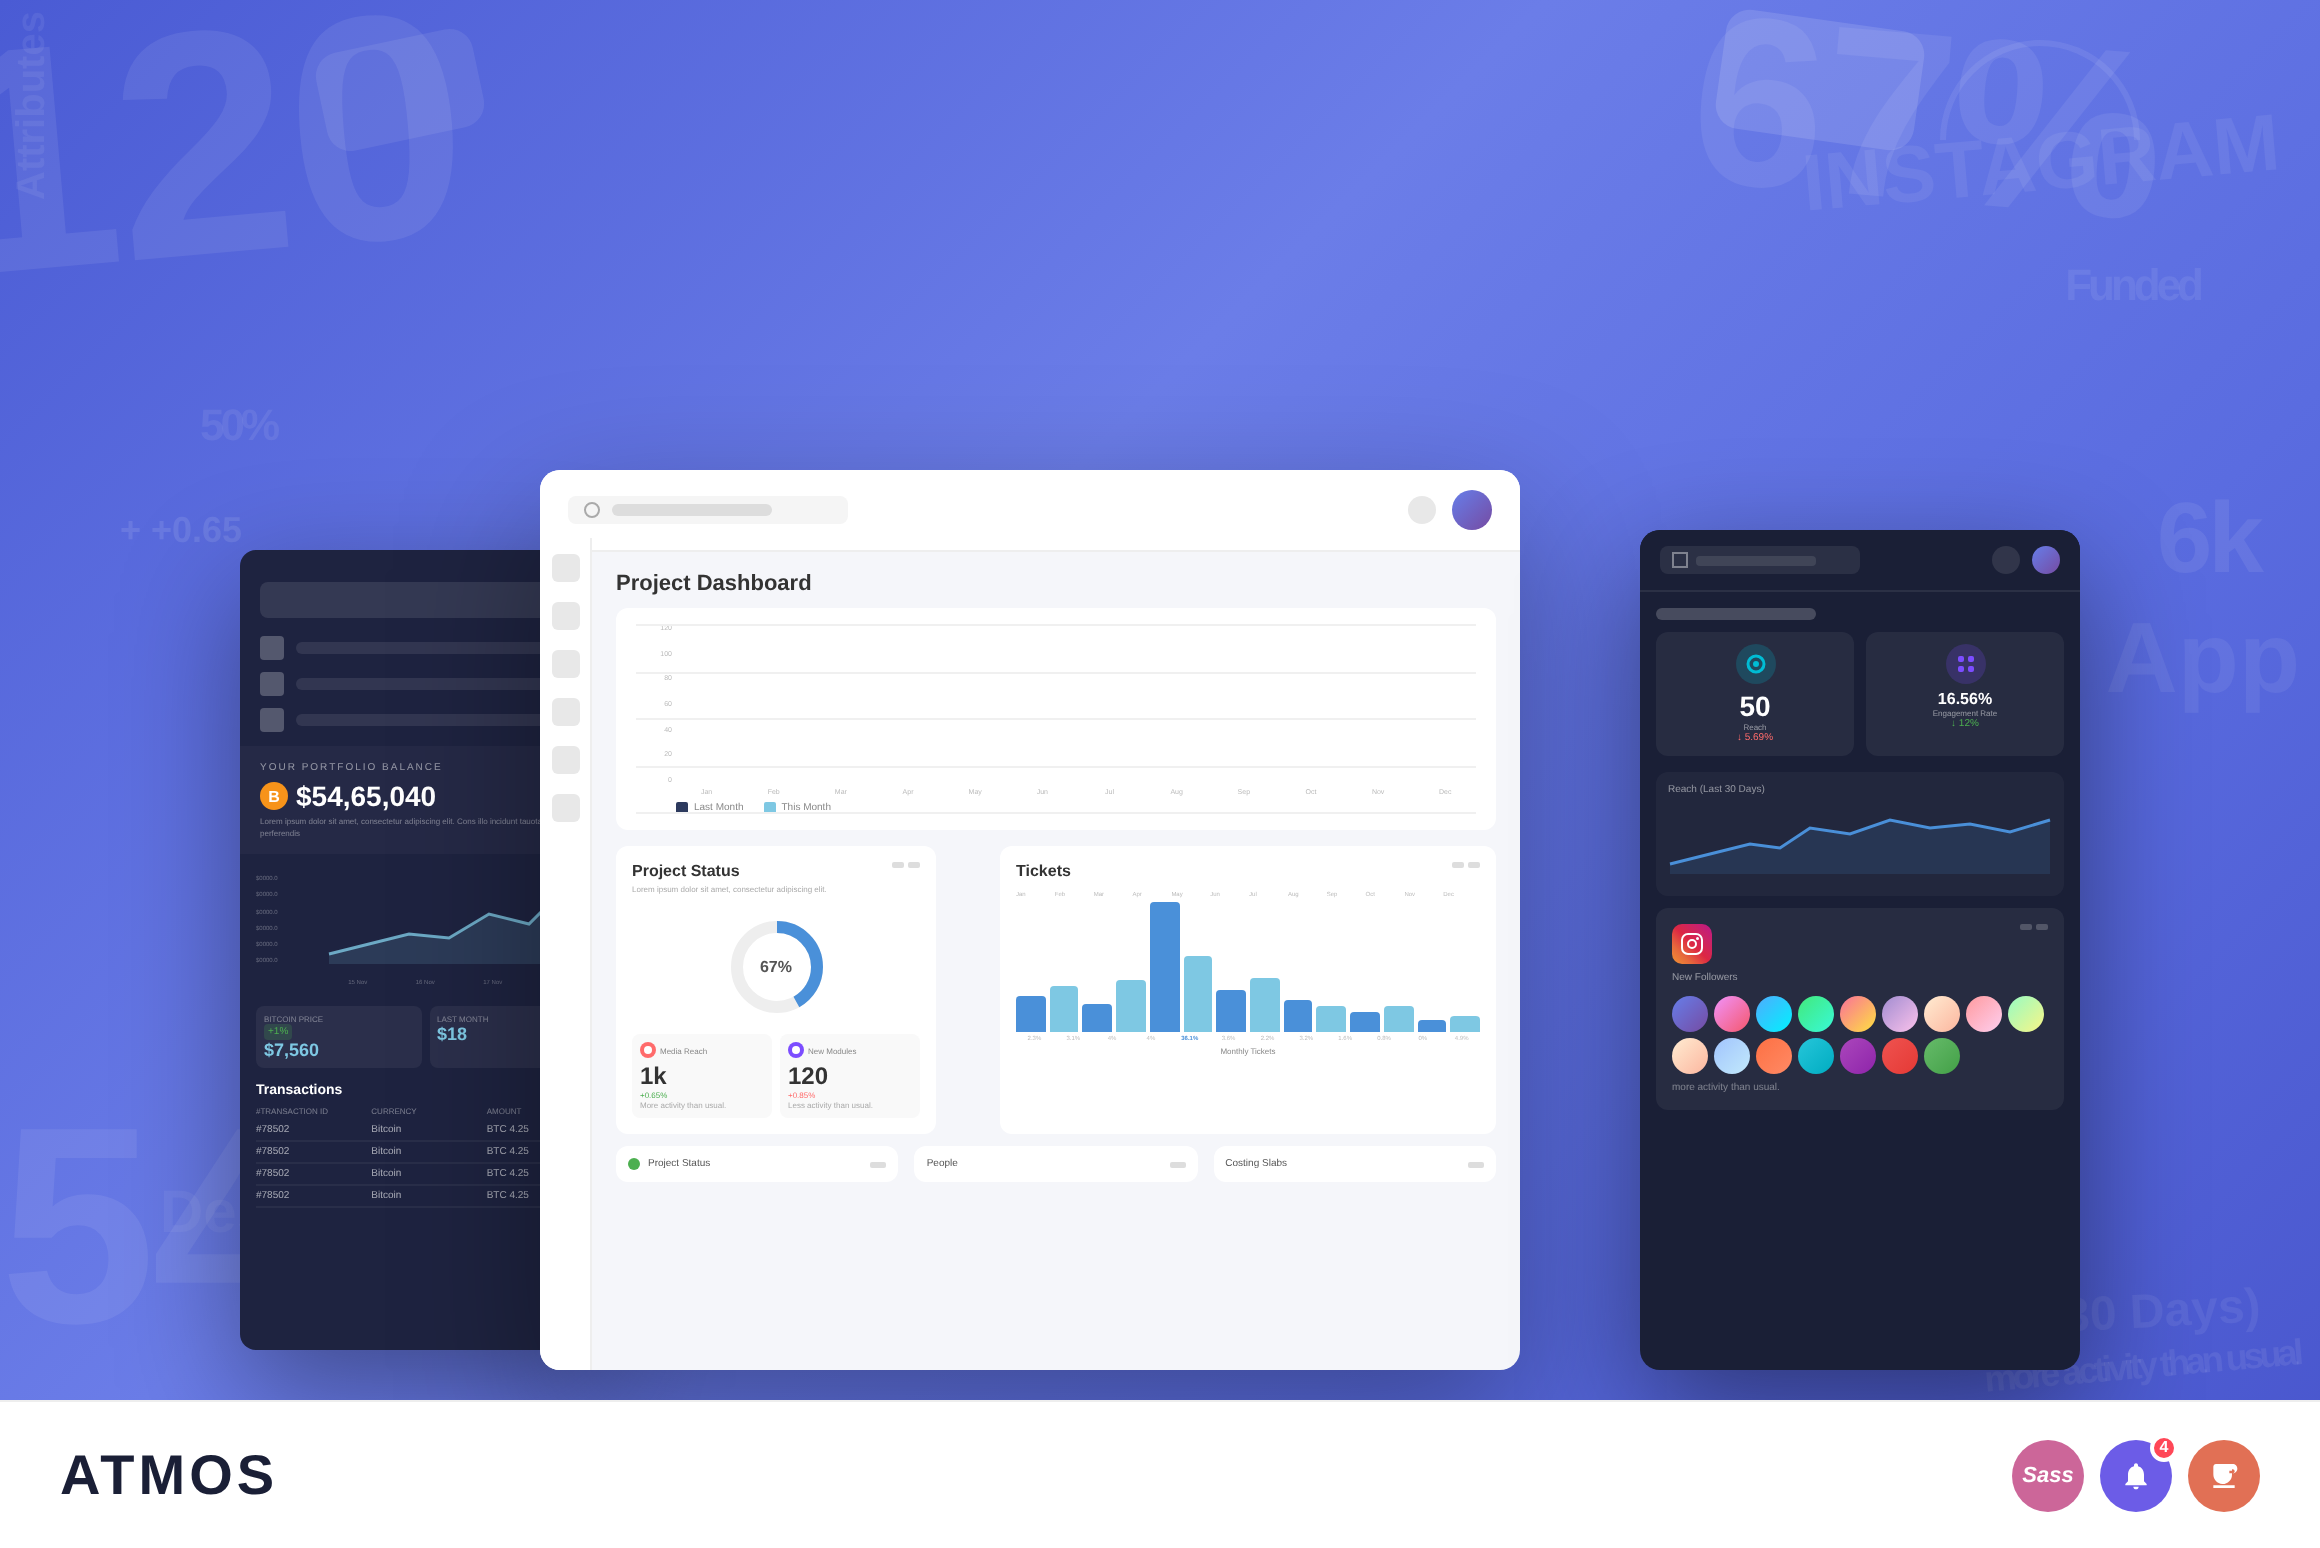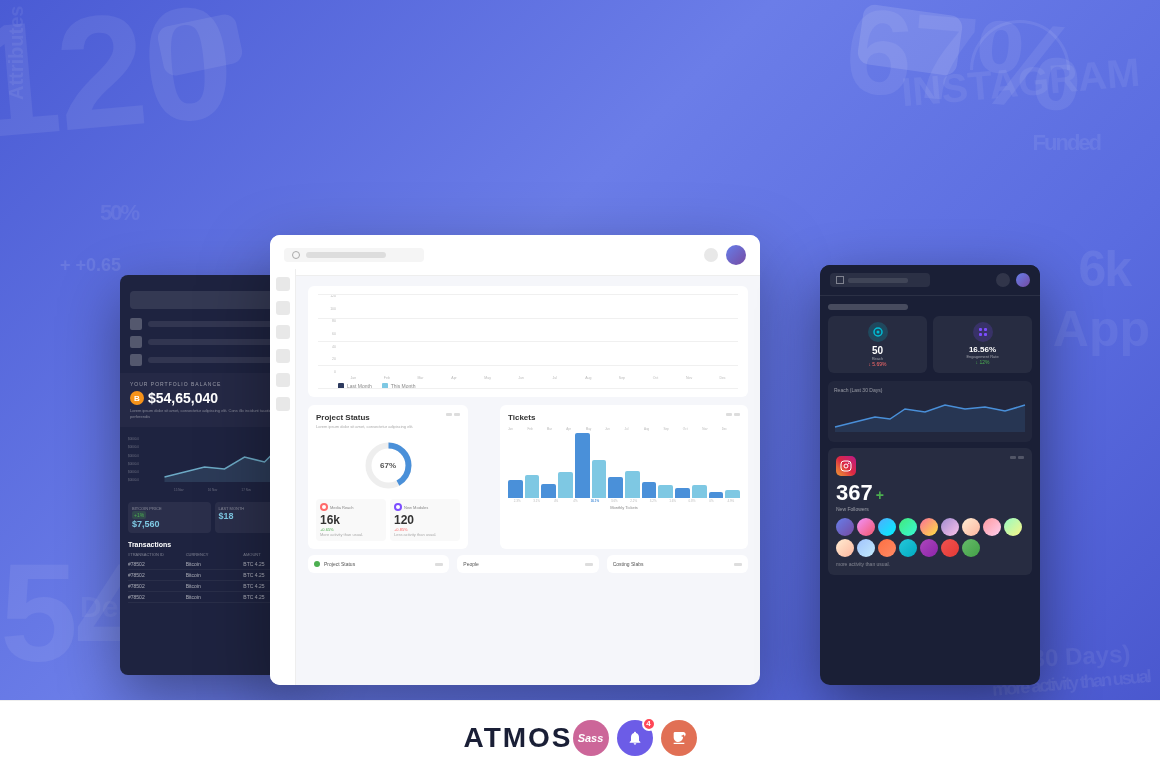--- a/index.html
+++ b/index.html
@@ -477,21 +477,21 @@
     .metric-icon {
       width: 20px;
       height: 20px;
       border-radius: 50%;
       margin: 0 auto 3px;
       display: flex;
       align-items: center;
       justify-content: center;
     }
     .metric-value {
-      font-size: 10px;
+      font-size: 14px;
       font-weight: 800;
       color: white;
     }
     .metric-label {
       font-size: 4px;
       color: rgba(255,255,255,0.5);
     }
     .metric-change-red {
       font-size: 5px;
       color: #ff6b6b;
@@ -567,21 +567,21 @@
     
     .footer {
       position: absolute;
       bottom: 0;
       left: 0;
       right: 0;
       height: 74px;
       background: white;
       display: flex;
       align-items: center;
-      justify-content: center;
+      justify-content: space-between;
       padding: 0 30px;
       z-index: 20;
       border-top: 1px solid #eee;
     }
 
     .footer-brand {
       font-size: 28px;
       font-weight: 900;
       color: #1a1f36;
       letter-spacing: 2px;
@@ -830,20 +830,21 @@
     <div class="center-sidebar-strip">
       <div class="sidebar-strip-icon"></div>
       <div class="sidebar-strip-icon"></div>
       <div class="sidebar-strip-icon"></div>
       <div class="sidebar-strip-icon"></div>
       <div class="sidebar-strip-icon"></div>
       <div class="sidebar-strip-icon"></div>
     </div>
 
     <div class="center-content">
+      <div class="page-title-center">Project Dashboard</div>
 
       <div class="overview-section">
 
         <div class="chart-with-grid">
           <div class="grid-lines">
             <div class="grid-line"></div>
             <div class="grid-line"></div>
             <div class="grid-line"></div>
             <div class="grid-line"></div>
             <div class="grid-line"></div>
@@ -965,21 +966,21 @@
           </div>
 
           <div style="display:flex; gap:4px; margin-top:4px;">
             <div style="flex:1; background:#f9f9f9; border-radius:4px; padding:4px;">
               <div style="display:flex; align-items:center; gap:2px; margin-bottom:2px;">
                 <div style="width:8px; height:8px; background:#ff6b6b; border-radius:50%; display:flex; align-items:center; justify-content:center;">
                   <div style="width:4px; height:4px; background:white; border-radius:50%;"></div>
                 </div>
                 <div style="font-size:4px; color:#888;">Media Reach</div>
               </div>
-              <div style="font-size:12px; font-weight:800; color:#333;">16k</div>
+              <div style="font-size:12px; font-weight:800; color:#333;">1k</div>
               <div style="font-size:4px; color:#4caf50;">+0.65%</div>
               <div style="font-size:4px; color:#aaa; line-height:1.3;">More activity than usual.</div>
             </div>
             <div style="flex:1; background:#f9f9f9; border-radius:4px; padding:4px;">
               <div style="display:flex; align-items:center; gap:2px; margin-bottom:2px;">
                 <div style="width:8px; height:8px; background:#7c4dff; border-radius:50%; display:flex; align-items:center; justify-content:center;">
                   <div style="width:4px; height:4px; background:white; border-radius:50%;"></div>
                 </div>
                 <div style="font-size:4px; color:#888;">New Modules</div>
               </div>
@@ -1133,24 +1134,20 @@
                 <rect x="2" y="2" width="20" height="20" rx="6" fill="none" stroke="white" stroke-width="2"></rect>
                 <circle cx="12" cy="12" r="4" fill="none" stroke="white" stroke-width="2"></circle>
                 <circle cx="17.5" cy="6.5" r="1.5" fill="white"></circle>
               </svg>
             </div>
           </div>
           <div style="display:flex; gap:2px;">
             <div style="width:6px; height:3px; background:rgba(255,255,255,0.2); border-radius:1px;"></div>
             <div style="width:6px; height:3px; background:rgba(255,255,255,0.2); border-radius:1px;"></div>
           </div>
-        </div>
-        <div style="display:flex; align-items:baseline; gap:3px;">
-          <div class="ig-number">367</div>
-          <div class="ig-plus">+</div>
         </div>
         <div class="ig-label">New Followers</div>
 
         <div class="avatar-row" style="margin-top:6px;">
           <div class="avatar-sm"></div>
           <div class="avatar-sm"></div>
           <div class="avatar-sm"></div>
           <div class="avatar-sm"></div>
           <div class="avatar-sm"></div>
           <div class="avatar-sm"></div>

